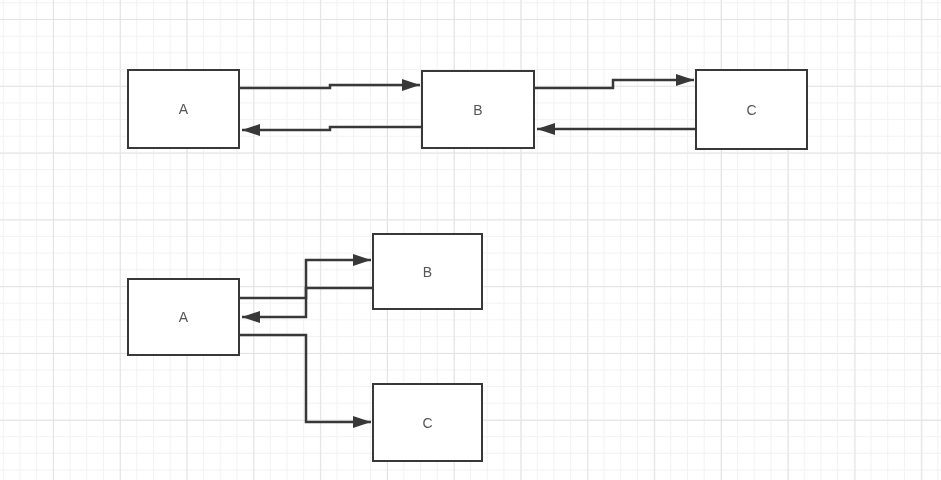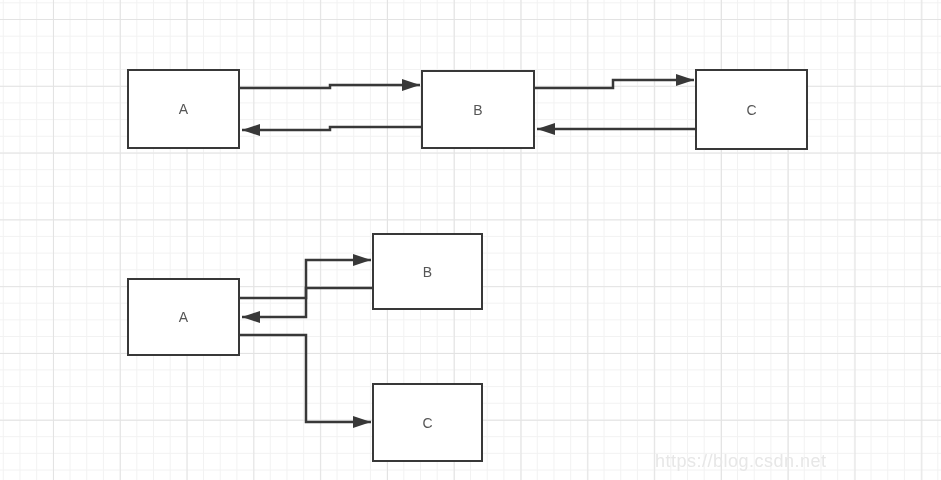--- a/index.html
+++ b/index.html
@@ -130,15 +130,14 @@
   <div class="node" id="n-bot-a">
     <span class="label">A</span>
   </div>
   <div class="node" id="n-bot-b">
     <span class="label">B</span>
   </div>
   <div class="node" id="n-bot-c">
     <span class="label">C</span>
   </div>
 
-  <span class="wm-url">https://blog.csdn.net</span>
 
 </div>
 
 </body></html>

